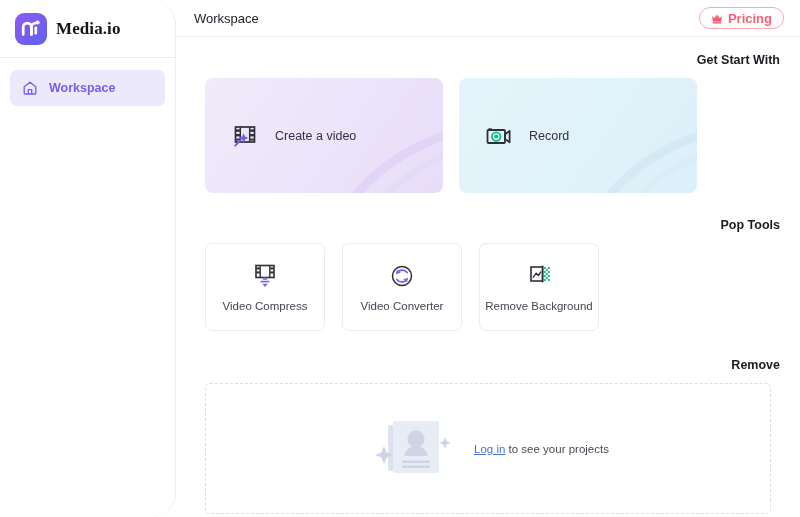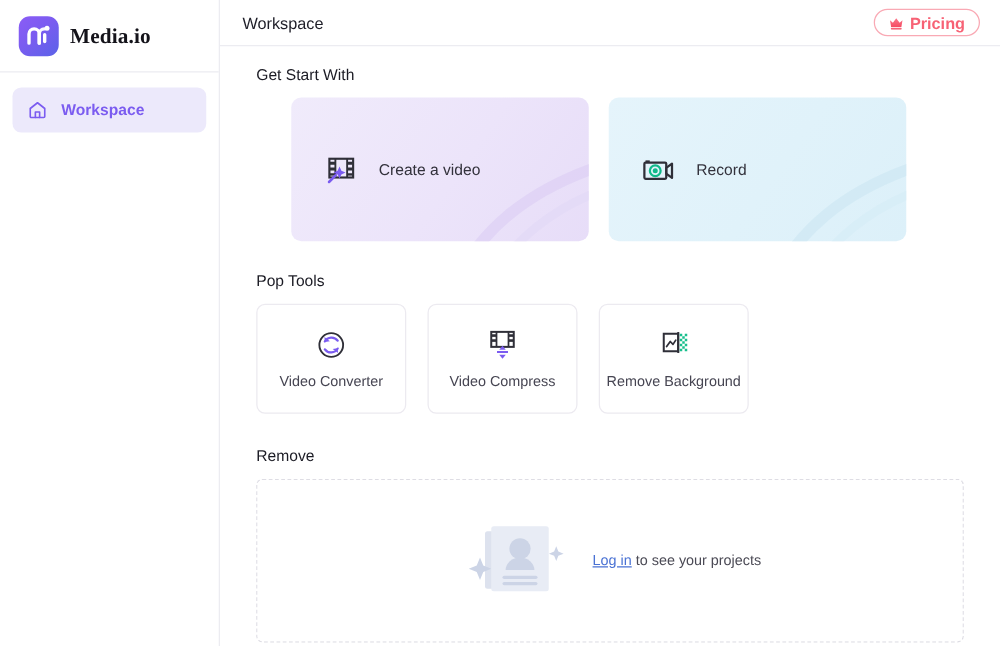--- a/index.html
+++ b/index.html
@@ -10,20 +10,21 @@
     overflow: hidden;
   }
   .app { display: flex; width: 800px; height: 517px; }
 
   
   .sidebar {
     width: 176px; height: 517px;
     background: #ffffff;
     border-right: 1px solid #ececf1;
     flex: 0 0 176px;
+    border-radius: 24px;
   }
   .brand {
     height: 58px;
     display: flex; align-items: center;
     padding-left: 15px;
     gap: 9px;
     border-bottom: 1px solid #ececf1;
   }
   .logo-mark {
     width: 32px; height: 32px; border-radius: 9px;
@@ -78,26 +79,27 @@
     border: none; border-radius: 12px;
     background: #7b5cf0; color: #fff;
     font-size: 11.5px; font-weight: bold;
     font-family: "Liberation Sans", sans-serif;
     cursor: pointer;
     display: flex; align-items: center;
   }
 
   .content { padding: 16px 20px 0 29px; }
   .section-title {
-    font-size: 12.5px; font-weight: normal; color: #1b1b24;
+    font-size: 12.5px; font-weight: bold; color: #1b1b24;
     margin-bottom: 11px;
-  }
-
-  
-  .start-row { display: flex; gap: 16px; margin-left: 28px; }
+    text-align: right;
+  }
+
+  
+  .start-row { display: flex; gap: 16px; }
   .start-card {
     width: 238px; height: 115px;
     border-radius: 8px;
     position: relative; overflow: hidden;
     display: flex; align-items: center;
     padding-left: 24px; gap: 16px;
     cursor: pointer;
   }
   .card-video { background: linear-gradient(125deg,#f0ebfb 0%, #ece4fa 55%, #e7ddf8 100%); }
   .card-record { background: linear-gradient(125deg,#e5f4fb 0%, #e0f2fa 55%, #dcf0f9 100%); }
@@ -246,46 +248,46 @@
       </div>
 
       <div class="tools-wrap">
         <div class="section-title">Pop Tools</div>
 
         <div class="tools-row">
 
           <div class="tool-card">
             <span class="tool-ico">
               <svg width="30" height="26" viewBox="0 0 30 26">
-                <circle cx="15" cy="13" r="9.5" fill="none" stroke="#2f2f38" stroke-width="1.5"></circle>
-                <path d="M9.8 10.2 a6.2 6.2 0 0 1 10.4 -0.6" fill="none" stroke="#7b5cf0" stroke-width="1.7" stroke-linecap="round"></path>
-                <path d="M20.2 15.8 a6.2 6.2 0 0 1 -10.4 0.6" fill="none" stroke="#7b5cf0" stroke-width="1.7" stroke-linecap="round"></path>
-                <path d="M9.5 6.6 l0.5 3.9 l3.9 -0.6 Z" fill="#7b5cf0"></path>
-                <path d="M20.5 19.4 l-0.5 -3.9 l-3.9 0.6 Z" fill="#7b5cf0"></path>
-              </svg>
-            </span>
-            <span class="tool-label">Video Converter</span>
-          </div>
-
-          <div class="tool-card">
-            <span class="tool-ico">
-              <svg width="30" height="26" viewBox="0 0 30 26">
                 <rect x="6" y="2.5" width="18" height="12" fill="none" stroke="#2f2f38" stroke-width="1.6"></rect>
                 <line x1="10.2" y1="2.5" x2="10.2" y2="14.5" stroke="#2f2f38" stroke-width="1.4"></line>
                 <line x1="19.8" y1="2.5" x2="19.8" y2="14.5" stroke="#2f2f38" stroke-width="1.4"></line>
                 <rect x="6.4" y="4.4" width="3.4" height="2.1" fill="#2f2f38"></rect>
                 <rect x="6.4" y="8.4" width="3.4" height="2.1" fill="#2f2f38"></rect>
                 <rect x="20.2" y="4.4" width="3.4" height="2.1" fill="#2f2f38"></rect>
                 <rect x="20.2" y="8.4" width="3.4" height="2.1" fill="#2f2f38"></rect>
                 <path d="M15 13.5 l2.6 3.2 h-5.2 Z" fill="#7b5cf0"></path>
                 <line x1="10.6" y1="18.6" x2="19.4" y2="18.6" stroke="#7b5cf0" stroke-width="1.6"></line>
                 <path d="M15 24 l-2.6 -3.2 h5.2 Z" fill="#7b5cf0"></path>
               </svg>
             </span>
             <span class="tool-label">Video Compress</span>
+          </div>
+
+          <div class="tool-card">
+            <span class="tool-ico">
+              <svg width="30" height="26" viewBox="0 0 30 26">
+                <circle cx="15" cy="13" r="9.5" fill="none" stroke="#2f2f38" stroke-width="1.5"></circle>
+                <path d="M9.8 10.2 a6.2 6.2 0 0 1 10.4 -0.6" fill="none" stroke="#7b5cf0" stroke-width="1.7" stroke-linecap="round"></path>
+                <path d="M20.2 15.8 a6.2 6.2 0 0 1 -10.4 0.6" fill="none" stroke="#7b5cf0" stroke-width="1.7" stroke-linecap="round"></path>
+                <path d="M9.5 6.6 l0.5 3.9 l3.9 -0.6 Z" fill="#7b5cf0"></path>
+                <path d="M20.5 19.4 l-0.5 -3.9 l-3.9 0.6 Z" fill="#7b5cf0"></path>
+              </svg>
+            </span>
+            <span class="tool-label">Video Converter</span>
           </div>
 
 
           <div class="tool-card">
             <span class="tool-ico">
               <svg width="30" height="26" viewBox="0 0 30 26">
                 <rect x="7" y="4" width="11.5" height="14" fill="none" stroke="#2f2f38" stroke-width="1.6"></rect>
                 <path d="M9.3 14.2 l2.9 -4 l2.2 2.3 l2.2 -3.4" fill="none" stroke="#2f2f38" stroke-width="1.4" stroke-linecap="round" stroke-linejoin="round"></path>
                 <line x1="18.6" y1="2.6" x2="18.6" y2="19.4" stroke="#2f2f38" stroke-width="1.6"></line>
                 <g fill="#19bf8d">

